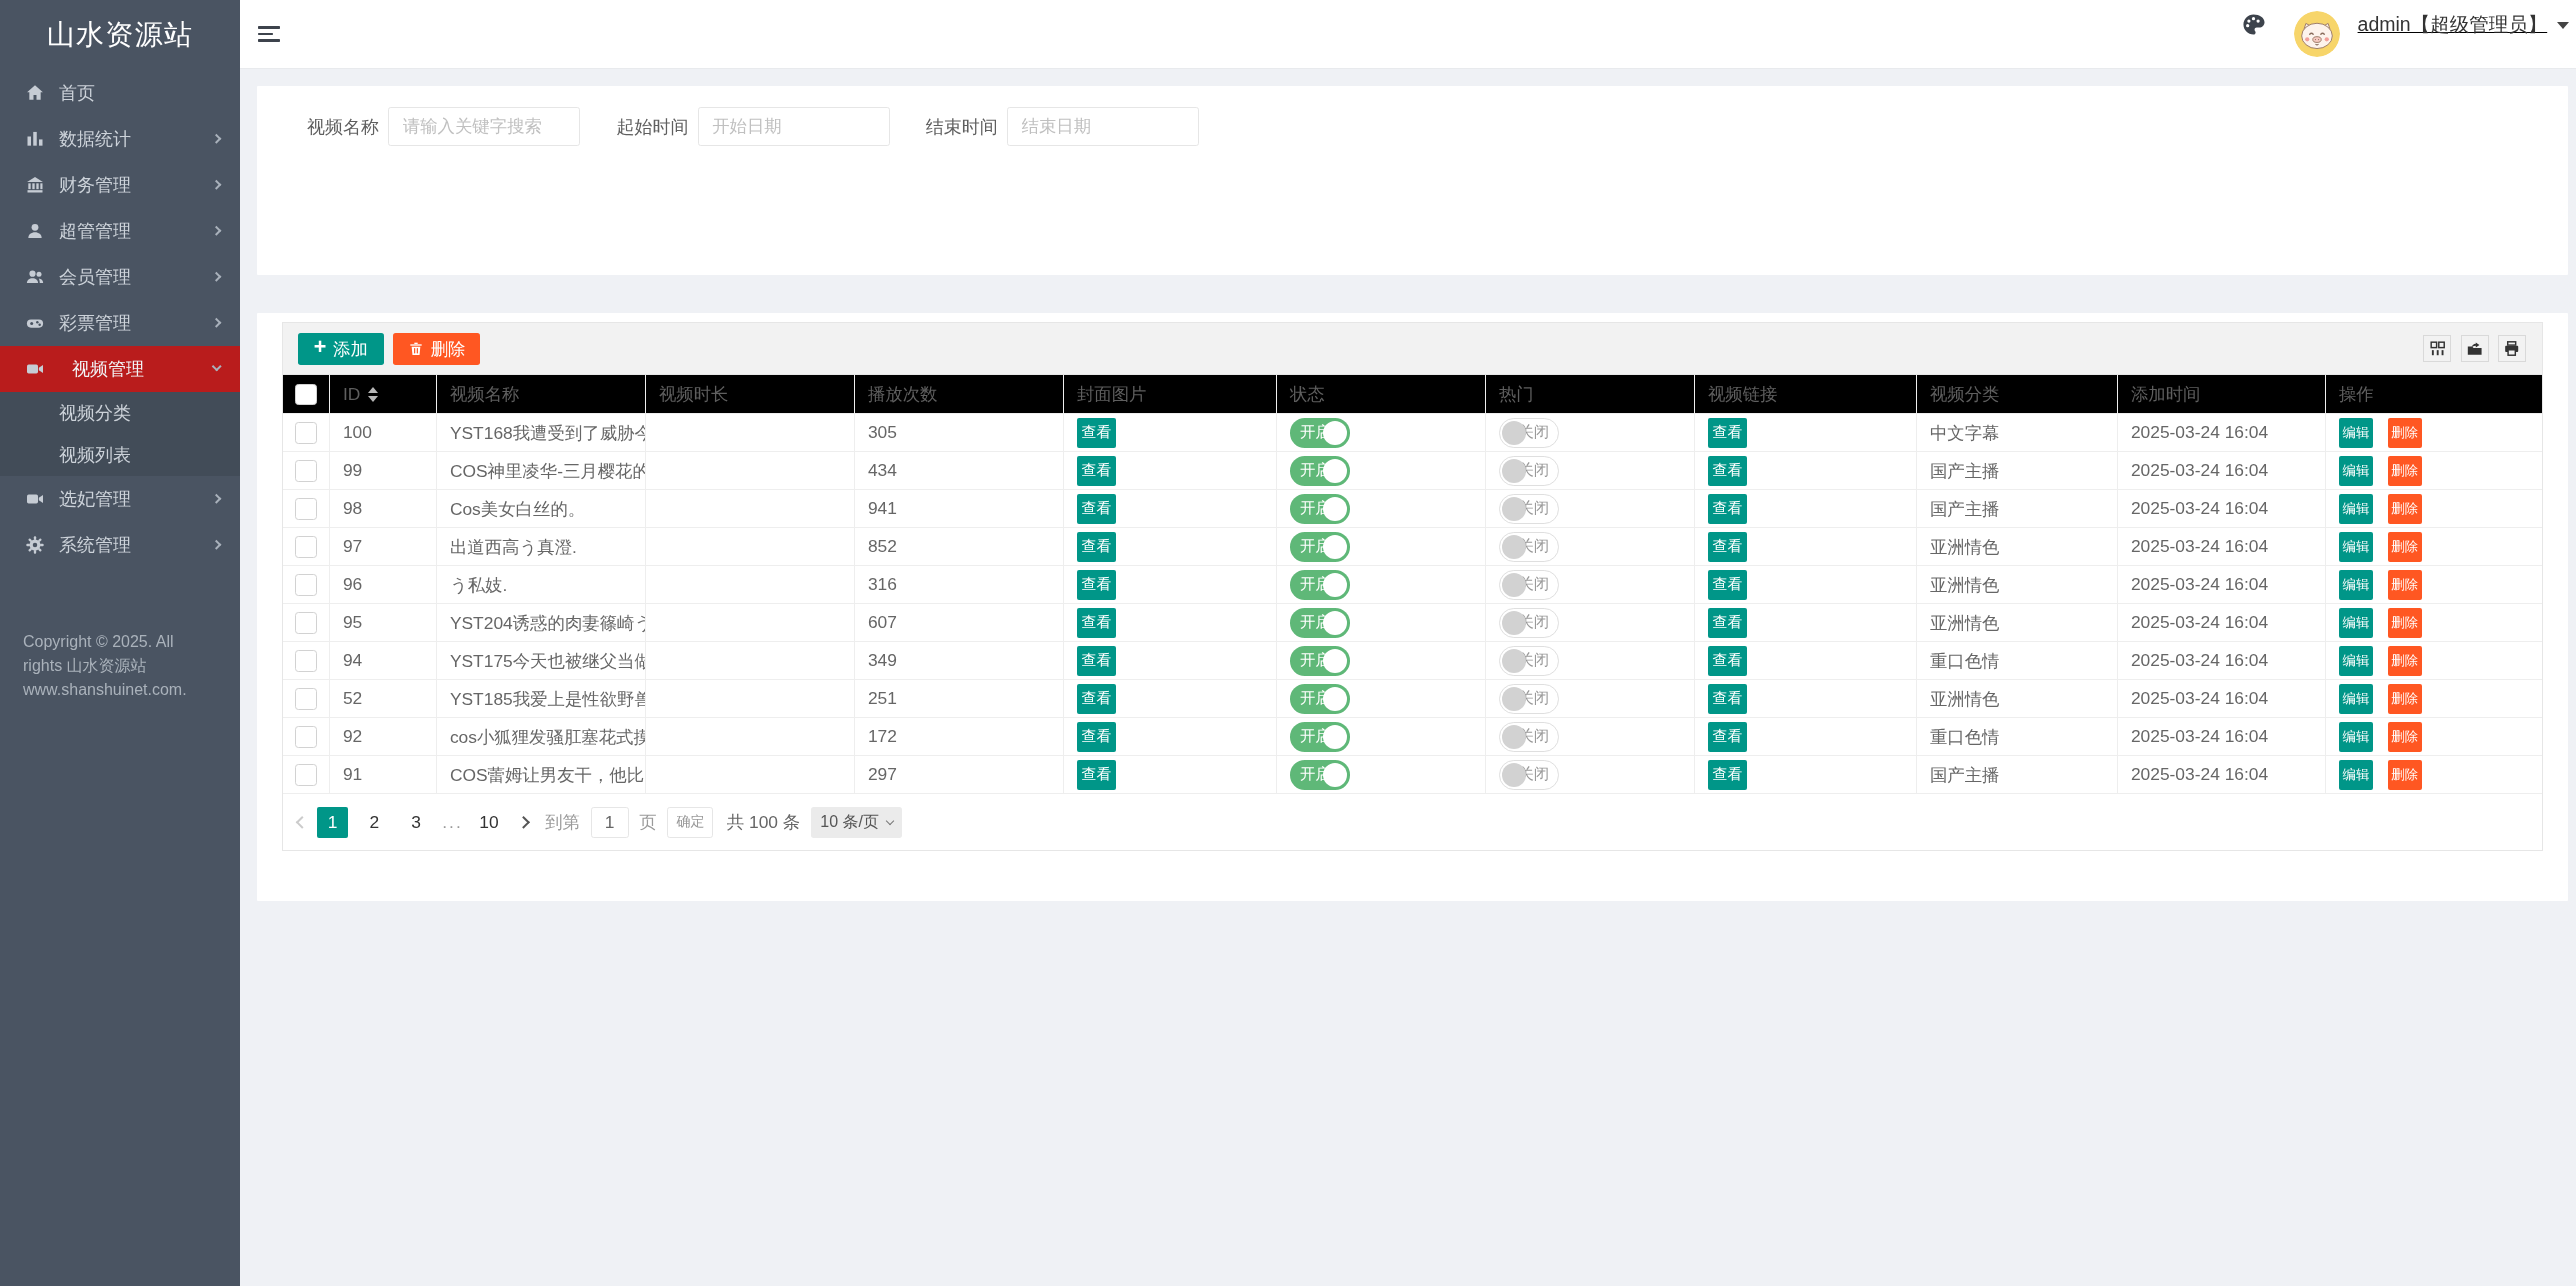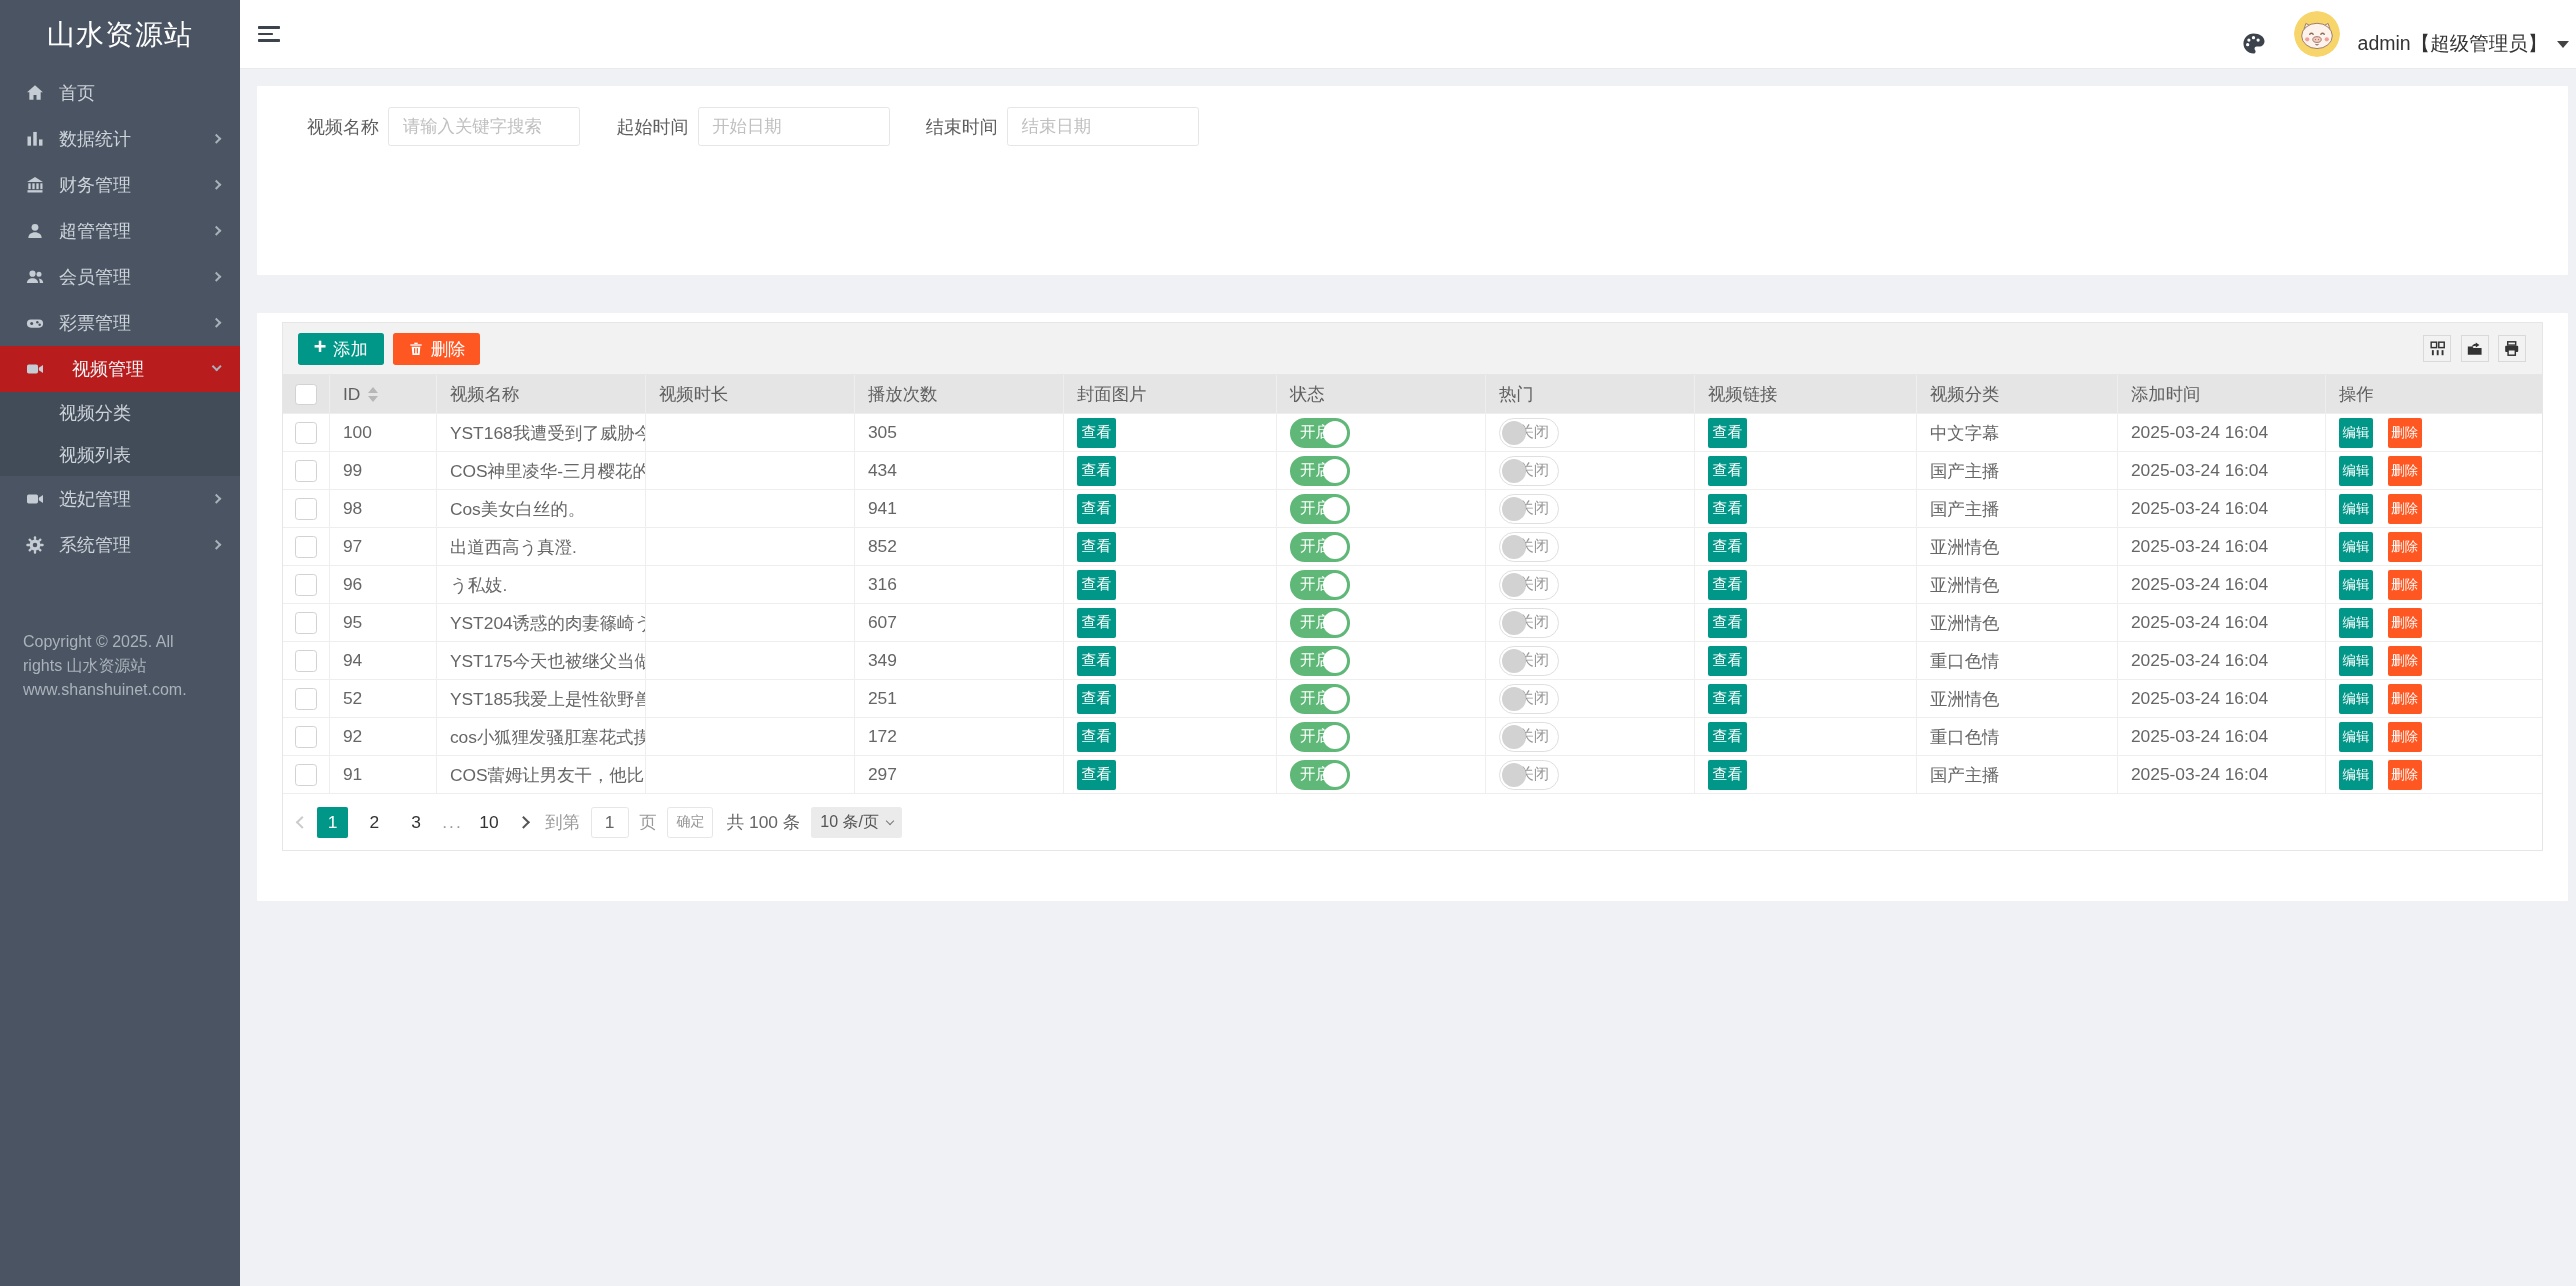--- a/index.html
+++ b/index.html
@@ -22,21 +22,21 @@
   .chev.r { transform:rotate(-45deg); }
   .chev.d { transform:rotate(45deg); margin-top:-4px; }
   .copyright { margin-top:62px; padding:0 23px; font-size:16px; line-height:24px; color:#aab2bb; }
 
   
   .main { flex:1; display:flex; flex-direction:column; }
   .topbar { height:69px; background:#ffffff; border-bottom:0.7px solid #e8eaed; display:flex; align-items:center; padding:0 14.8px 0 18px; }
   .burger { width:23px; height:16px; display:flex; flex-direction:column; justify-content:space-between; cursor:pointer; }
   .burger i { display:block; height:2.7px; background:#3d434c; border-radius:0.7px; }
   .burger i:nth-child(1){ width:21.5px; } .burger i:nth-child(2){ width:15.4px; } .burger i:nth-child(3){ width:21.5px; }
-  .topbar-right { margin-left:auto; display:flex; align-items:flex-end; }
+  .topbar-right { margin-left:auto; display:flex; align-items:flex-start;text-decoration:underline; }
   .palette-btn { width:27px; height:27px; display:flex; align-items:center; justify-content:center; cursor:pointer; }
   .avatar { width:46px; height:46px; border-radius:50%; margin-left:27px; overflow:hidden; }
   .admin-name { margin-left:17.4px; font-size:19.5px; color:#333; cursor:pointer; display:flex; align-items:center; }
   .caret-down { width:0; height:0; border-left:6px solid transparent; border-right:6px solid transparent; border-top:7.4px solid #444; margin-left:9.4px; margin-top:2.7px; }
 
   .content { flex:1; padding:17px 15.4px 0 17px; background:#eff1f5; }
 
   
   .card { background:#fff; border-radius:1px; }
   .search-card { height:189px; margin-bottom:38px; padding:20px 0 0 50px; }
@@ -59,21 +59,21 @@
   .btn-delete { height:32px; padding:0 14.8px; background:#ff5722; color:#fff; font-size:17.4px; display:flex; align-items:center; gap:6.7px; margin-left:9.4px; }
   .plus-g { font-size:21.5px; line-height:1; font-weight:bold; margin-top:-2px; }
   .tool-icons { margin-left:auto; display:flex; gap:9.4px; }
   .tool-box { width:28px; height:27px; border:0.7px solid #d9d9d9; display:flex; align-items:center; justify-content:center; color:#333; cursor:pointer; }
   .tool-box svg { width:17.4px; height:17.4px; }
 
   table { width:2255px; border-collapse:collapse; table-layout:fixed; }
   th, td { border-right:0.7px solid #eee; border-bottom:0.7px solid #eee; font-weight:normal; text-align:left; padding:0 0 0 13.4px;
     font-size:17.4px; color:#5f5f5f; white-space:nowrap; overflow:hidden; }
   th:last-child, td:last-child { border-right:none; }
-  thead tr { height:38px; background:#e5e5e5; }
+  thead tr { height:38px; background:#000000; }
   tbody tr { height:38px; background:#fff; }
   tbody td { color:#666; }
   .c-check { text-align:center; padding:0; }
   .cbx { display:inline-block; width:21.5px; height:21.5px; border:1.3px solid #d2d2d2; border-radius:3.4px; background:#fff; vertical-align:middle; cursor:pointer; }
   .th-id { display:flex; align-items:center; gap:8px; height:38px; }
   .sorts { display:flex; flex-direction:column; gap:2.7px; cursor:pointer; }
   .tri-up { width:0;height:0;border-left:5.4px solid transparent;border-right:5.4px solid transparent;border-bottom:6.7px solid #b7b7b7; }
   .tri-dn { width:0;height:0;border-left:5.4px solid transparent;border-right:5.4px solid transparent;border-top:6.7px solid #b7b7b7; }
 
   .btn-view { width:39px; height:29.5px; background:#009688; color:#fff; font-size:14.8px; border:none; border-radius:2px; cursor:pointer; padding:0; }

